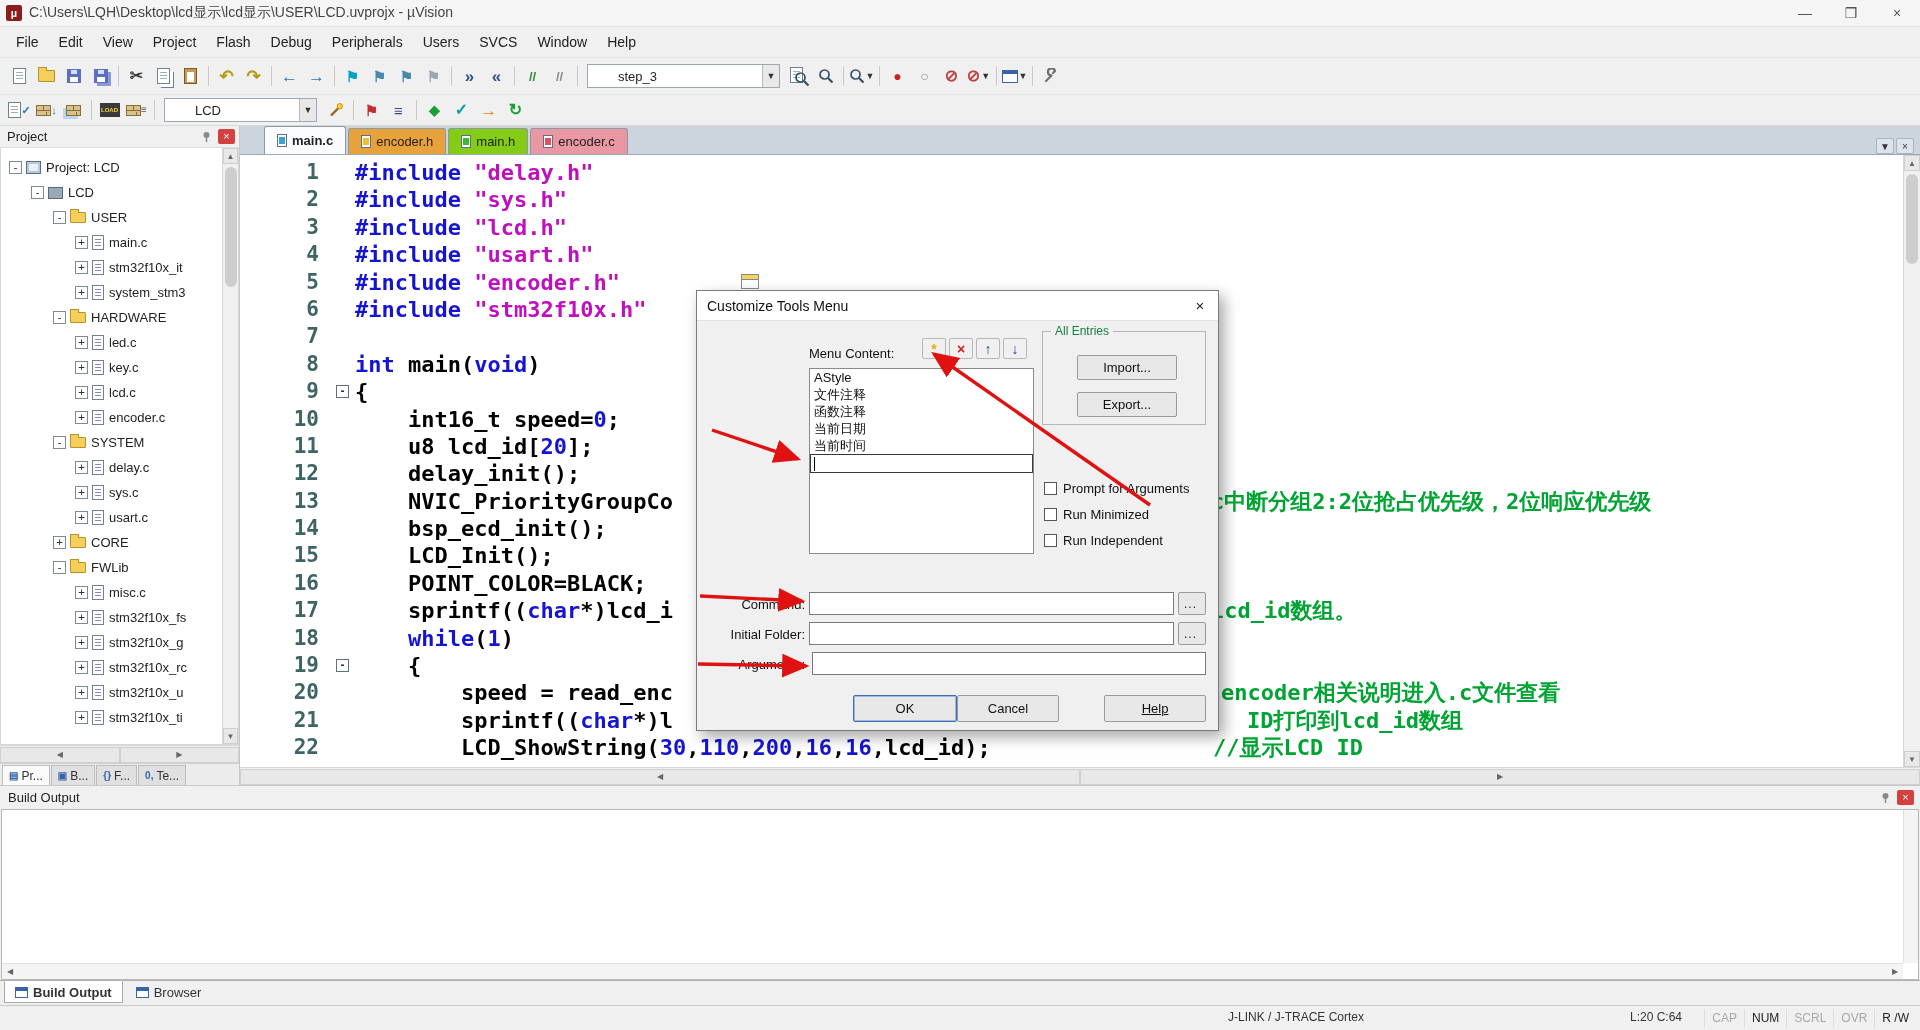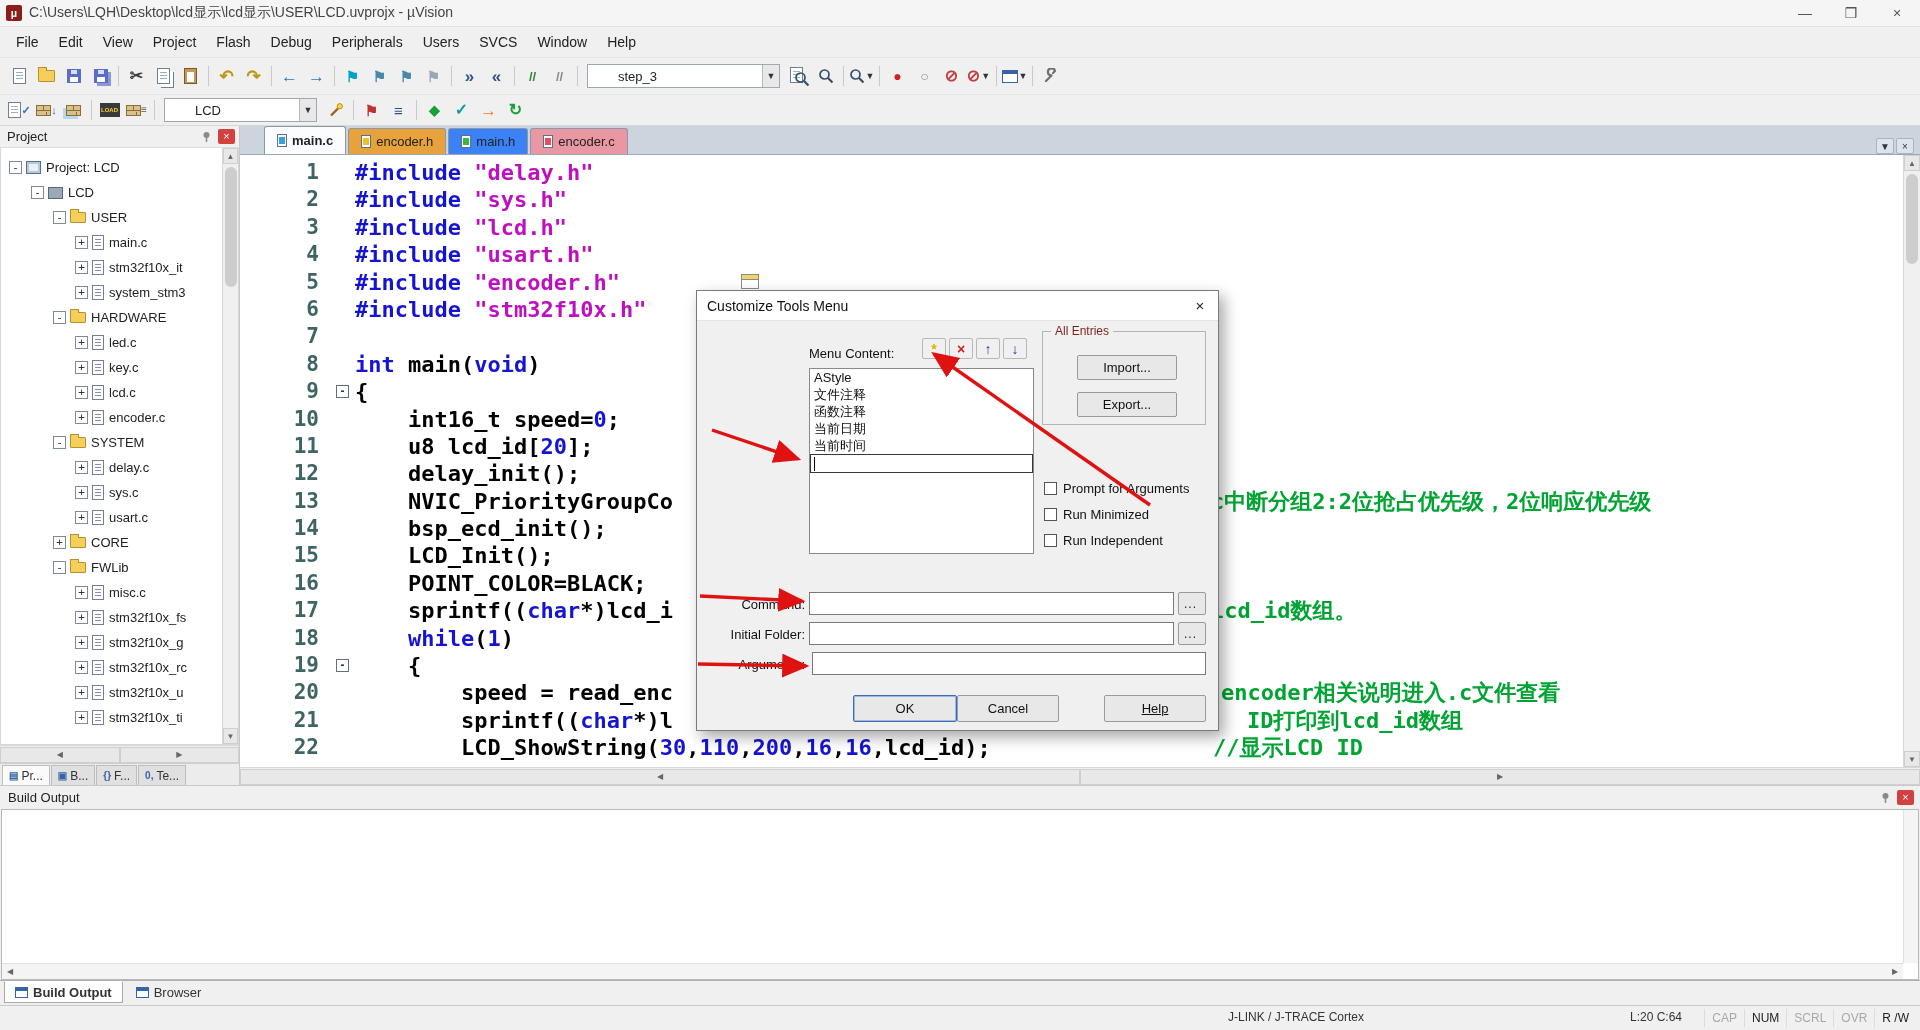--- a/index.html
+++ b/index.html
@@ -85,21 +85,21 @@
 .ptab{height:20px;display:flex;align-items:center;gap:3px;padding:0 6px;font-size:12px;background:#e0e0e0;border:1px solid #bdbdbd;border-bottom:none;color:#333;}
 .ptab.active{background:#fafafa;}
 .ptab .pi{font-size:10px;color:#3565a8;font-weight:bold;}
 
 
 .editor-col{flex:1;display:flex;flex-direction:column;overflow:hidden;background:#fff;}
 .tabbar{height:29px;background:#ccd4de;border-bottom:1px solid #9aa8b8;display:flex;align-items:flex-end;padding-left:24px;flex:0 0 auto;}
 .etab{height:26px;display:flex;align-items:center;gap:5px;padding:0 12px;font-size:13px;border:1px solid #8a98a8;border-bottom:none;margin-right:2px;background:#e4e8ee;color:#222;border-radius:3px 3px 0 0;}
 .etab.active{background:#fafcff;font-weight:bold;height:28px;}
 .etab.orange{background:#e8a23c;}
-.etab.plain{background:#3b82f6;}
+.etab.plain{background:#84cc16;}
 .etab.pink{background:#ea97a4;}
 .etab .fico{width:10px;height:13px;border:1px solid #607080;background:#fff;position:relative;}
 .etab .fico::before{content:"";position:absolute;inset:2px 1px;background:var(--fc,#3aa0d8);}
 .tabbar-right{margin-left:auto;display:flex;align-items:center;gap:2px;padding:0 6px;}
 .tb-mini{width:18px;height:16px;display:flex;align-items:center;justify-content:center;font-size:10px;color:#334;background:#dde3ea;border:1px solid #aab4c0;border-radius:2px;}
 .code-area{flex:1;position:relative;background:#fff;overflow:hidden;padding-top:4px;}
 .code-line{display:flex;height:27.4px;line-height:27.4px;font-family:"DejaVu Sans Mono",monospace;font-size:22px;font-weight:600;position:relative;white-space:pre;}
 .ln{width:95px;text-align:right;padding-right:16px;color:#3f6464;flex:0 0 auto;font-size:21px;}
 .fold-m{width:20px;flex:0 0 auto;position:relative;}
 .fbox{position:absolute;left:1px;top:7px;width:13px;height:13px;border:1px solid #607080;background:#fff;font-size:12px;line-height:11px;text-align:center;color:#333;font-family:"Liberation Sans",sans-serif;}
@@ -139,21 +139,21 @@
 .dlg-titlebar{height:30px;background:#ffffff;display:flex;align-items:center;padding-left:10px;font-size:14px;color:#111;border-bottom:1px solid #e4e4e4;}
 .dlg-close{margin-left:auto;width:36px;height:30px;display:flex;align-items:center;justify-content:center;font-size:15px;color:#222;}
 .dlg-label{position:absolute;font-size:13px;color:#111;}
 .dlg-minibar{position:absolute;left:225px;top:47px;display:flex;gap:3px;}
 .mb-btn{width:24px;height:21px;background:#f0f0f0;border:1px solid #b8b8b8;display:flex;align-items:center;justify-content:center;font-weight:bold;border-radius:2px;}
 .dlg-list{position:absolute;left:112px;top:77px;width:225px;height:186px;background:#fff;border:1px solid #8a8a8a;overflow:hidden;}
 .dlg-list .li{height:17px;line-height:17px;padding-left:4px;font-size:13px;color:#111;white-space:nowrap;}
 .inline-edit{height:19px;margin:0;border:1px solid #383838;background:#fff;position:relative;}
 .inline-edit .caret{position:absolute;left:3px;top:2px;width:1px;height:14px;background:#000;}
 .groupbox{position:absolute;left:345px;top:40px;width:164px;height:94px;border:1px solid #b4b4b4;}
-.groupbox .gb-label{position:absolute;top:-8px;left:8px;background:#f0f0f0;padding:0 4px;font-size:12px;color:#7f1d1d;}
+.groupbox .gb-label{position:absolute;top:-8px;left:8px;background:#f0f0f0;padding:0 4px;font-size:12px;color:#15803d;}
 .dlg-btn{position:absolute;height:25px;background:#e8e8e8;border:1px solid #9a9a9a;font-size:13px;color:#111;display:flex;align-items:center;justify-content:center;border-radius:2px;}
 .dlg-btn.default{border:1px solid #3e6db5;box-shadow:inset 0 0 0 1px #9db9e0;}
 .checkrow{position:absolute;display:flex;align-items:center;gap:6px;font-size:13px;color:#111;}
 .cbox{width:13px;height:13px;border:1px solid #555;background:#fff;}
 .dlg-field{position:absolute;height:23px;background:#fff;border:1px solid #7a7a7a;}
 .browse-btn{position:absolute;width:28px;height:23px;background:#e8e8e8;border:1px solid #9a9a9a;font-size:12px;display:flex;align-items:center;justify-content:flex-start;padding-left:5px;letter-spacing:1px;border-radius:2px;}
 .floating-icon{position:absolute;left:741px;top:274px;width:18px;height:15px;background:#fff;border:1px solid #8a8a8a;z-index:49;}
 .floating-icon::before{content:"";position:absolute;left:0;right:0;top:0;height:4px;background:#f0d468;border-bottom:1px solid #8a8a8a;}
 
 

